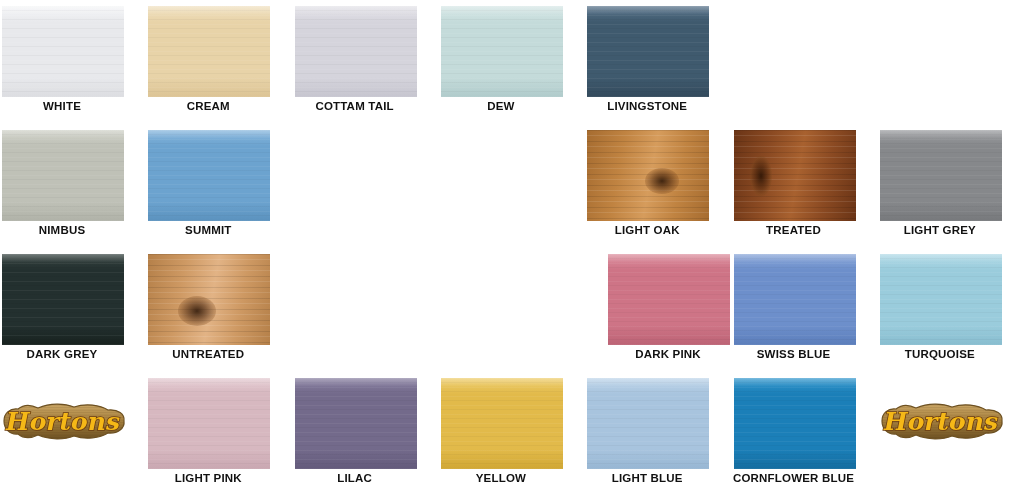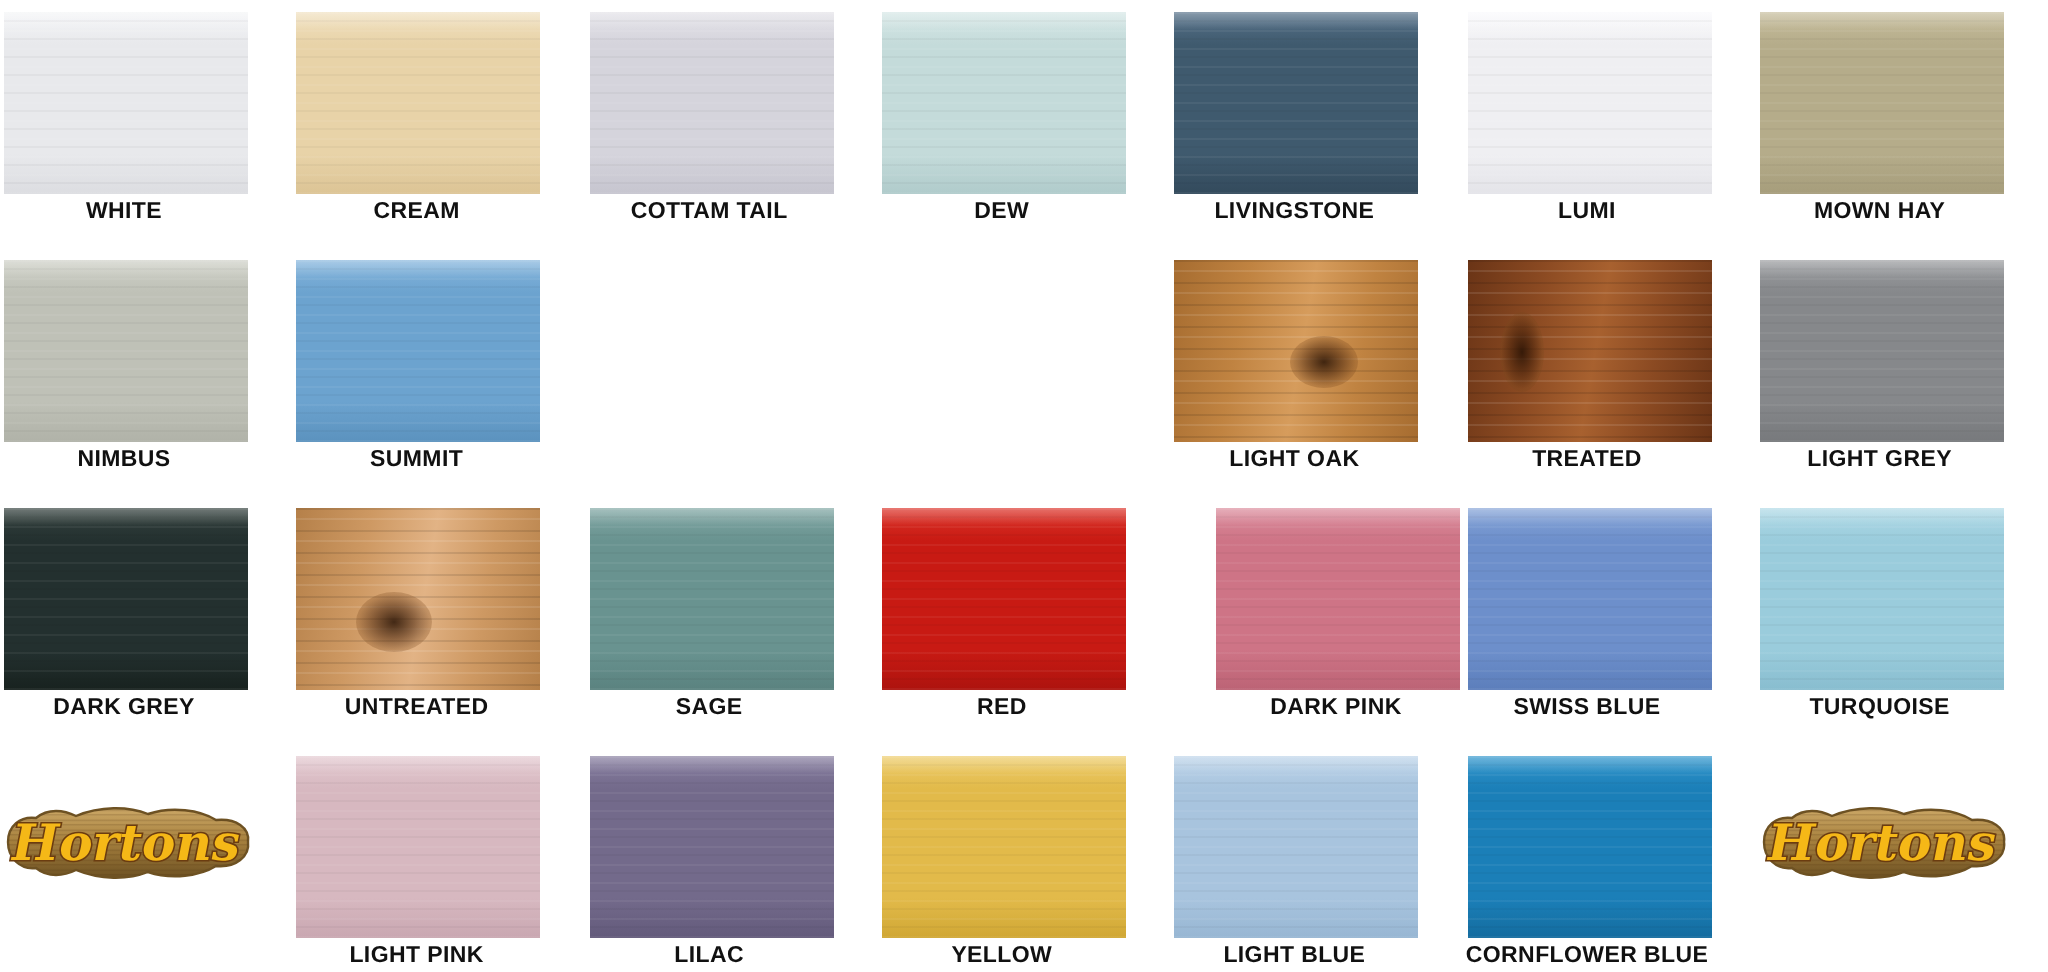--- a/index.html
+++ b/index.html
@@ -165,32 +165,20 @@
         <div class="swatch painted" style="background: linear-gradient(rgb(214, 231, 230) 0%, rgb(196, 219, 218) 18%, rgb(196, 219, 218) 78%, rgb(176, 203, 203) 100%);"></div>
       </div>
       <div class="label">DEW</div>
     </div>
     <div class="cell" style="left: 571.2px; top: 1px;">
       <div class="swatch-wrap">
         <div class="swatch painted" style="background: linear-gradient(rgb(86, 113, 137) 0%, rgb(63, 90, 110) 18%, rgb(63, 90, 110) 78%, rgb(51, 74, 92) 100%);"></div>
       </div>
       <div class="label">LIVINGSTONE</div>
     </div>
-    <div class="cell" style="left: 717.5px; top: 1px;">
-      <div class="swatch-wrap">
-        <div class="swatch painted" style="background: linear-gradient(rgb(250, 250, 252) 0%, rgb(239, 239, 242) 18%, rgb(239, 239, 242) 78%, rgb(228, 228, 233) 100%);"></div>
-      </div>
-      <div class="label">LUMI</div>
-    </div>
-    <div class="cell" style="left: 863.8px; top: 1px;">
-      <div class="swatch-wrap">
-        <div class="swatch painted" style="background: linear-gradient(rgb(198, 189, 156) 0%, rgb(181, 172, 138) 18%, rgb(181, 172, 138) 78%, rgb(166, 157, 123) 100%);"></div>
-      </div>
-      <div class="label">MOWN HAY</div>
-    </div>
     <div class="cell" style="left: -14px; top: 125px;">
       <div class="swatch-wrap">
         <div class="swatch painted" style="background: linear-gradient(rgb(206, 208, 199) 0%, rgb(191, 193, 183) 18%, rgb(191, 193, 183) 78%, rgb(176, 178, 168) 100%);"></div>
       </div>
       <div class="label">NIMBUS</div>
     </div>
     <div class="cell" style="left: 132.3px; top: 125px;">
       <div class="swatch-wrap">
         <div class="swatch painted" style="background: linear-gradient(rgb(133, 181, 220) 0%, rgb(108, 163, 207) 18%, rgb(108, 163, 207) 78%, rgb(91, 146, 190) 100%);"></div>
       </div>
@@ -224,32 +212,20 @@
       </div>
       <div class="label">DARK GREY</div>
     </div>
     <div class="cell" style="left: 132.3px; top: 249px;">
       <div class="swatch-wrap">
         <div class="swatch wood" style="background: linear-gradient(100deg, rgb(181, 128, 73) 0%, rgb(206, 153, 99) 28%, rgb(226, 179, 133) 52%, rgb(206, 153, 99) 74%, rgb(181, 128, 73) 100%);">
           <span class="knot" style="left: 30px; top: 42px; width: 38px; height: 30px; background: radial-gradient(rgba(40, 18, 4, 0.85) 0%, rgba(70, 34, 10, 0.55) 38%, rgba(120, 70, 28, 0.3) 66%, rgba(0, 0, 0, 0) 100%);"></span>
         </div>
       </div>
       <div class="label">UNTREATED</div>
-    </div>
-    <div class="cell" style="left: 278.6px; top: 249px;">
-      <div class="swatch-wrap">
-        <div class="swatch painted" style="background: linear-gradient(rgb(128, 166, 163) 0%, rgb(105, 147, 144) 18%, rgb(105, 147, 144) 78%, rgb(90, 130, 127) 100%);"></div>
-      </div>
-      <div class="label">SAGE</div>
-    </div>
-    <div class="cell" style="left: 424.9px; top: 249px;">
-      <div class="swatch-wrap">
-        <div class="swatch painted" style="background: linear-gradient(rgb(220, 52, 42) 0%, rgb(200, 26, 19) 18%, rgb(200, 26, 19) 78%, rgb(173, 19, 14) 100%);"></div>
-      </div>
-      <div class="label">RED</div>
     </div>
     <div class="cell" style="left: 592px; top: 249px;">
       <div class="swatch-wrap">
         <div class="swatch painted" style="background: linear-gradient(rgb(219, 140, 156) 0%, rgb(206, 116, 134) 18%, rgb(206, 116, 134) 78%, rgb(188, 99, 117) 100%);"></div>
       </div>
       <div class="label">DARK PINK</div>
     </div>
     <div class="cell" style="left: 717.5px; top: 249px;">
       <div class="swatch-wrap">
         <div class="swatch painted" style="background: linear-gradient(rgb(134, 164, 215) 0%, rgb(109, 143, 203) 18%, rgb(109, 143, 203) 78%, rgb(92, 126, 187) 100%);"></div>

